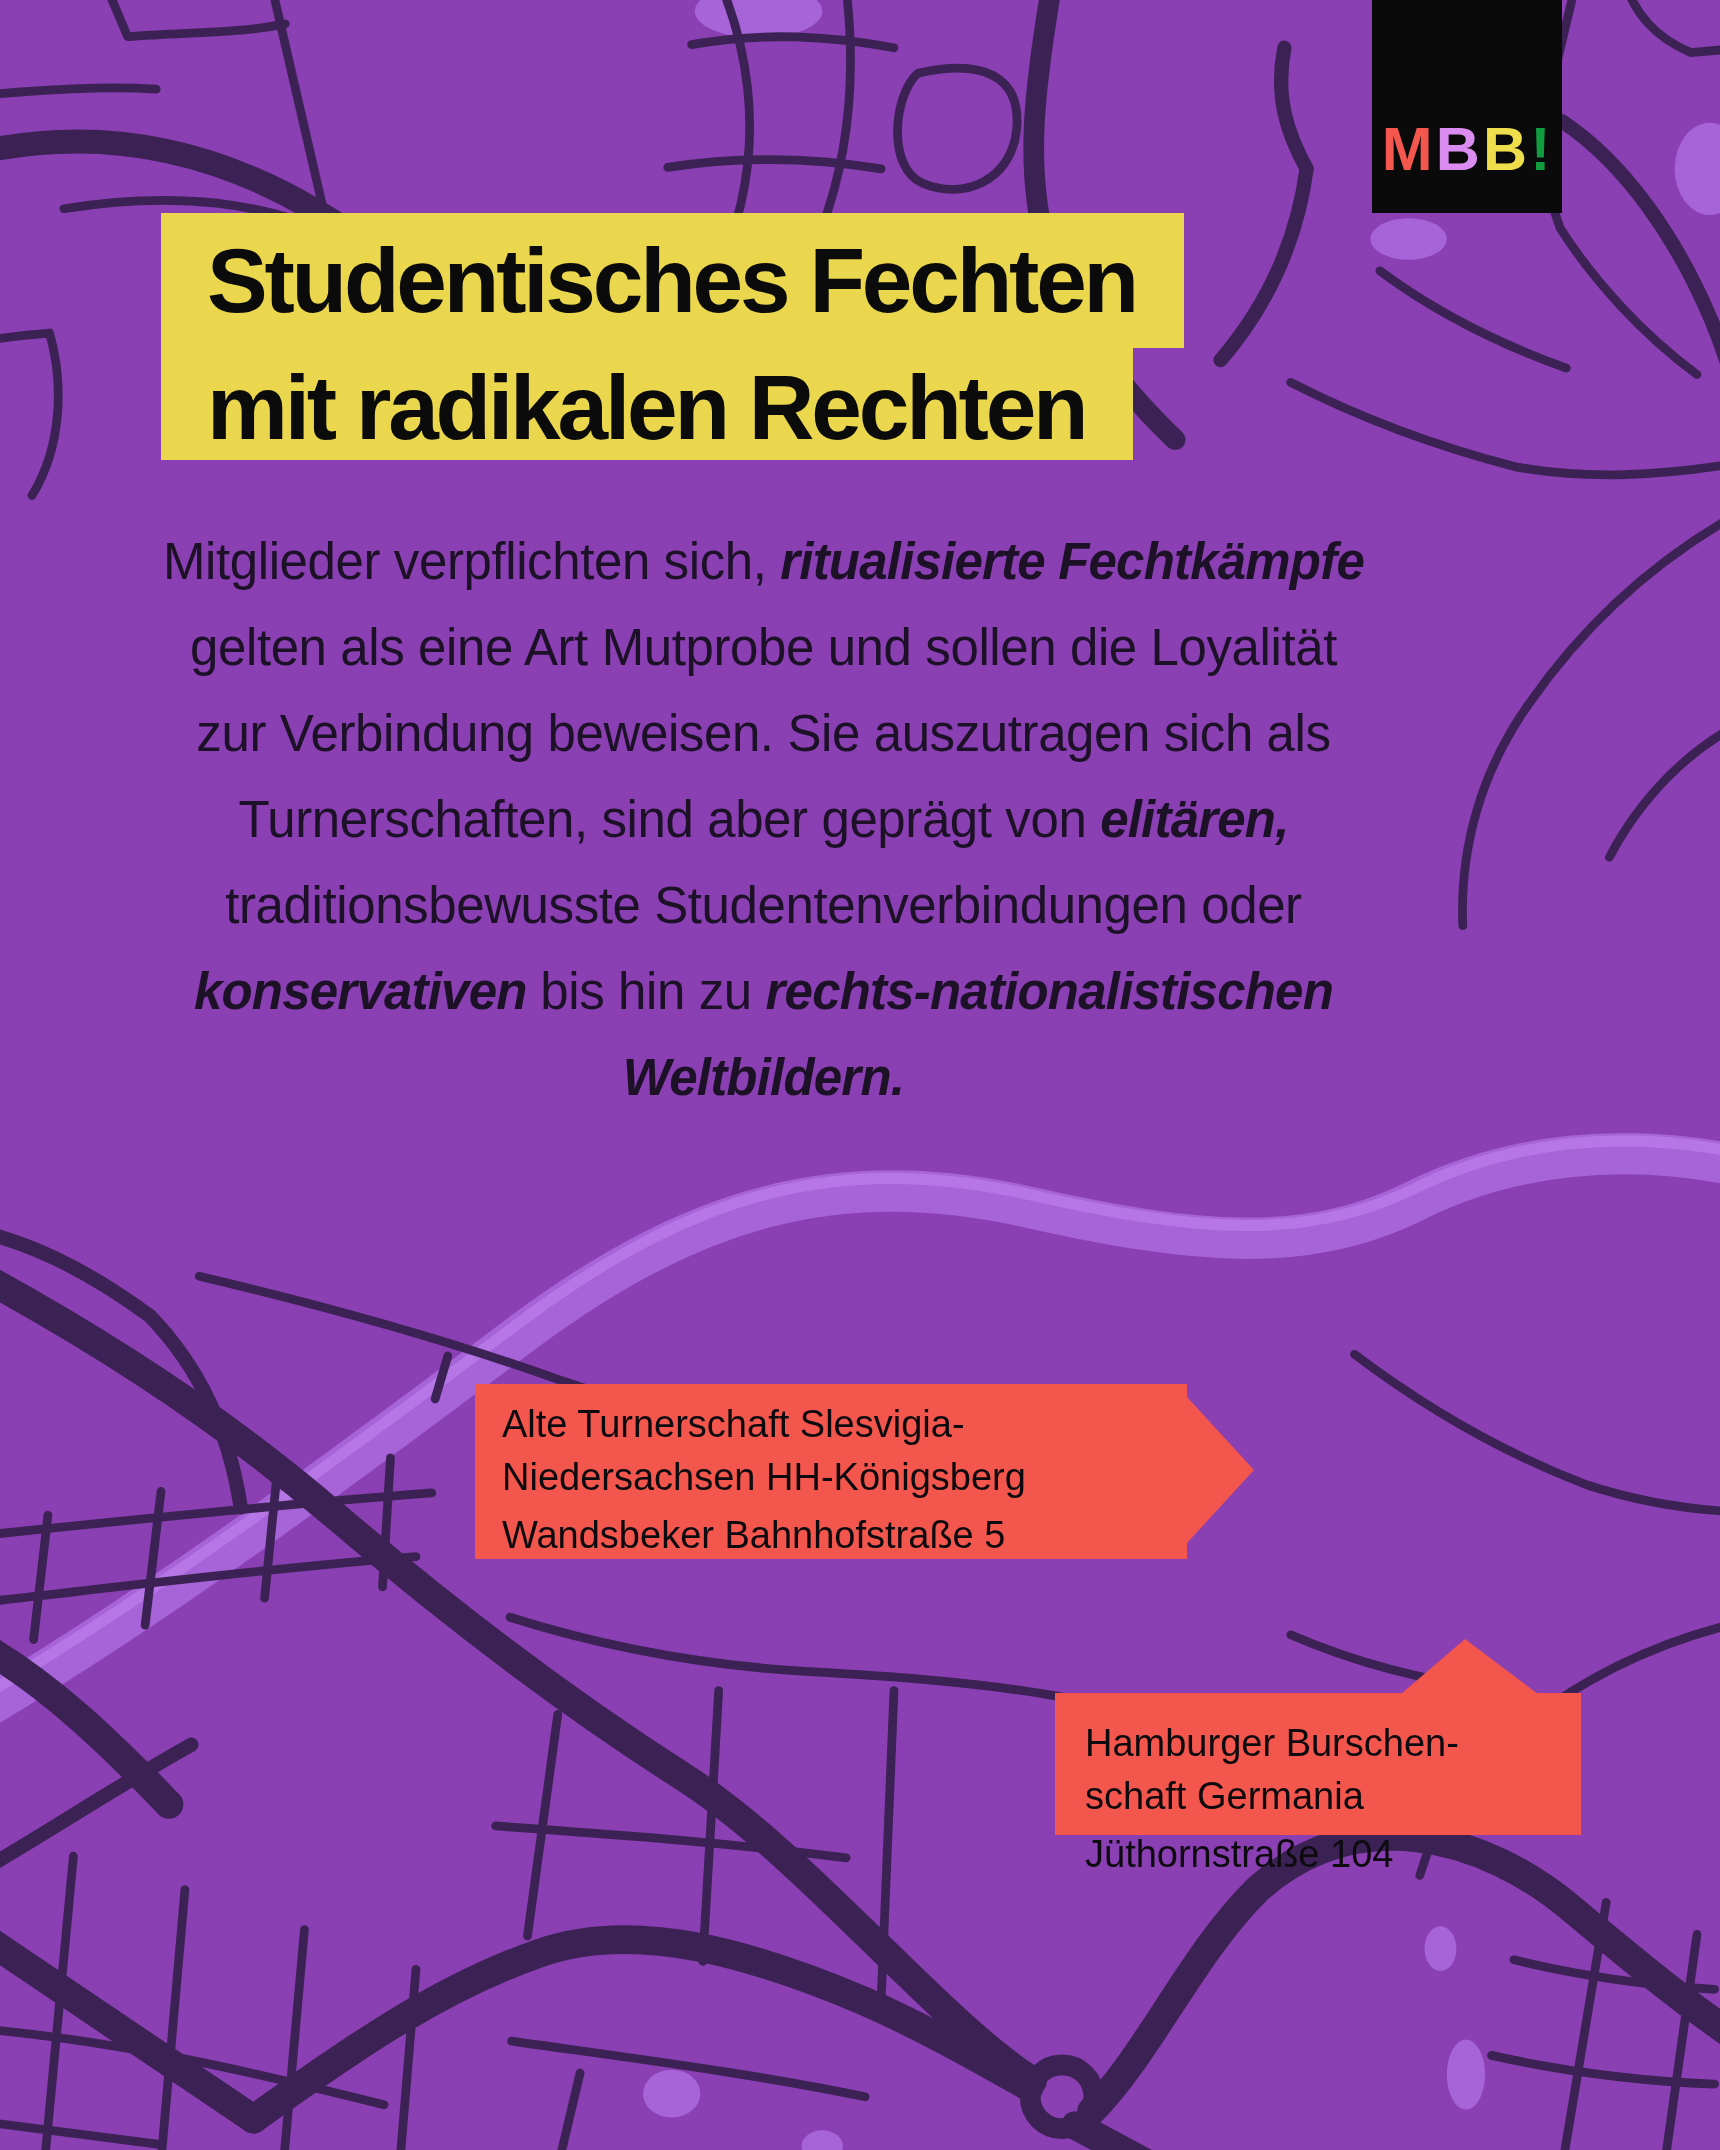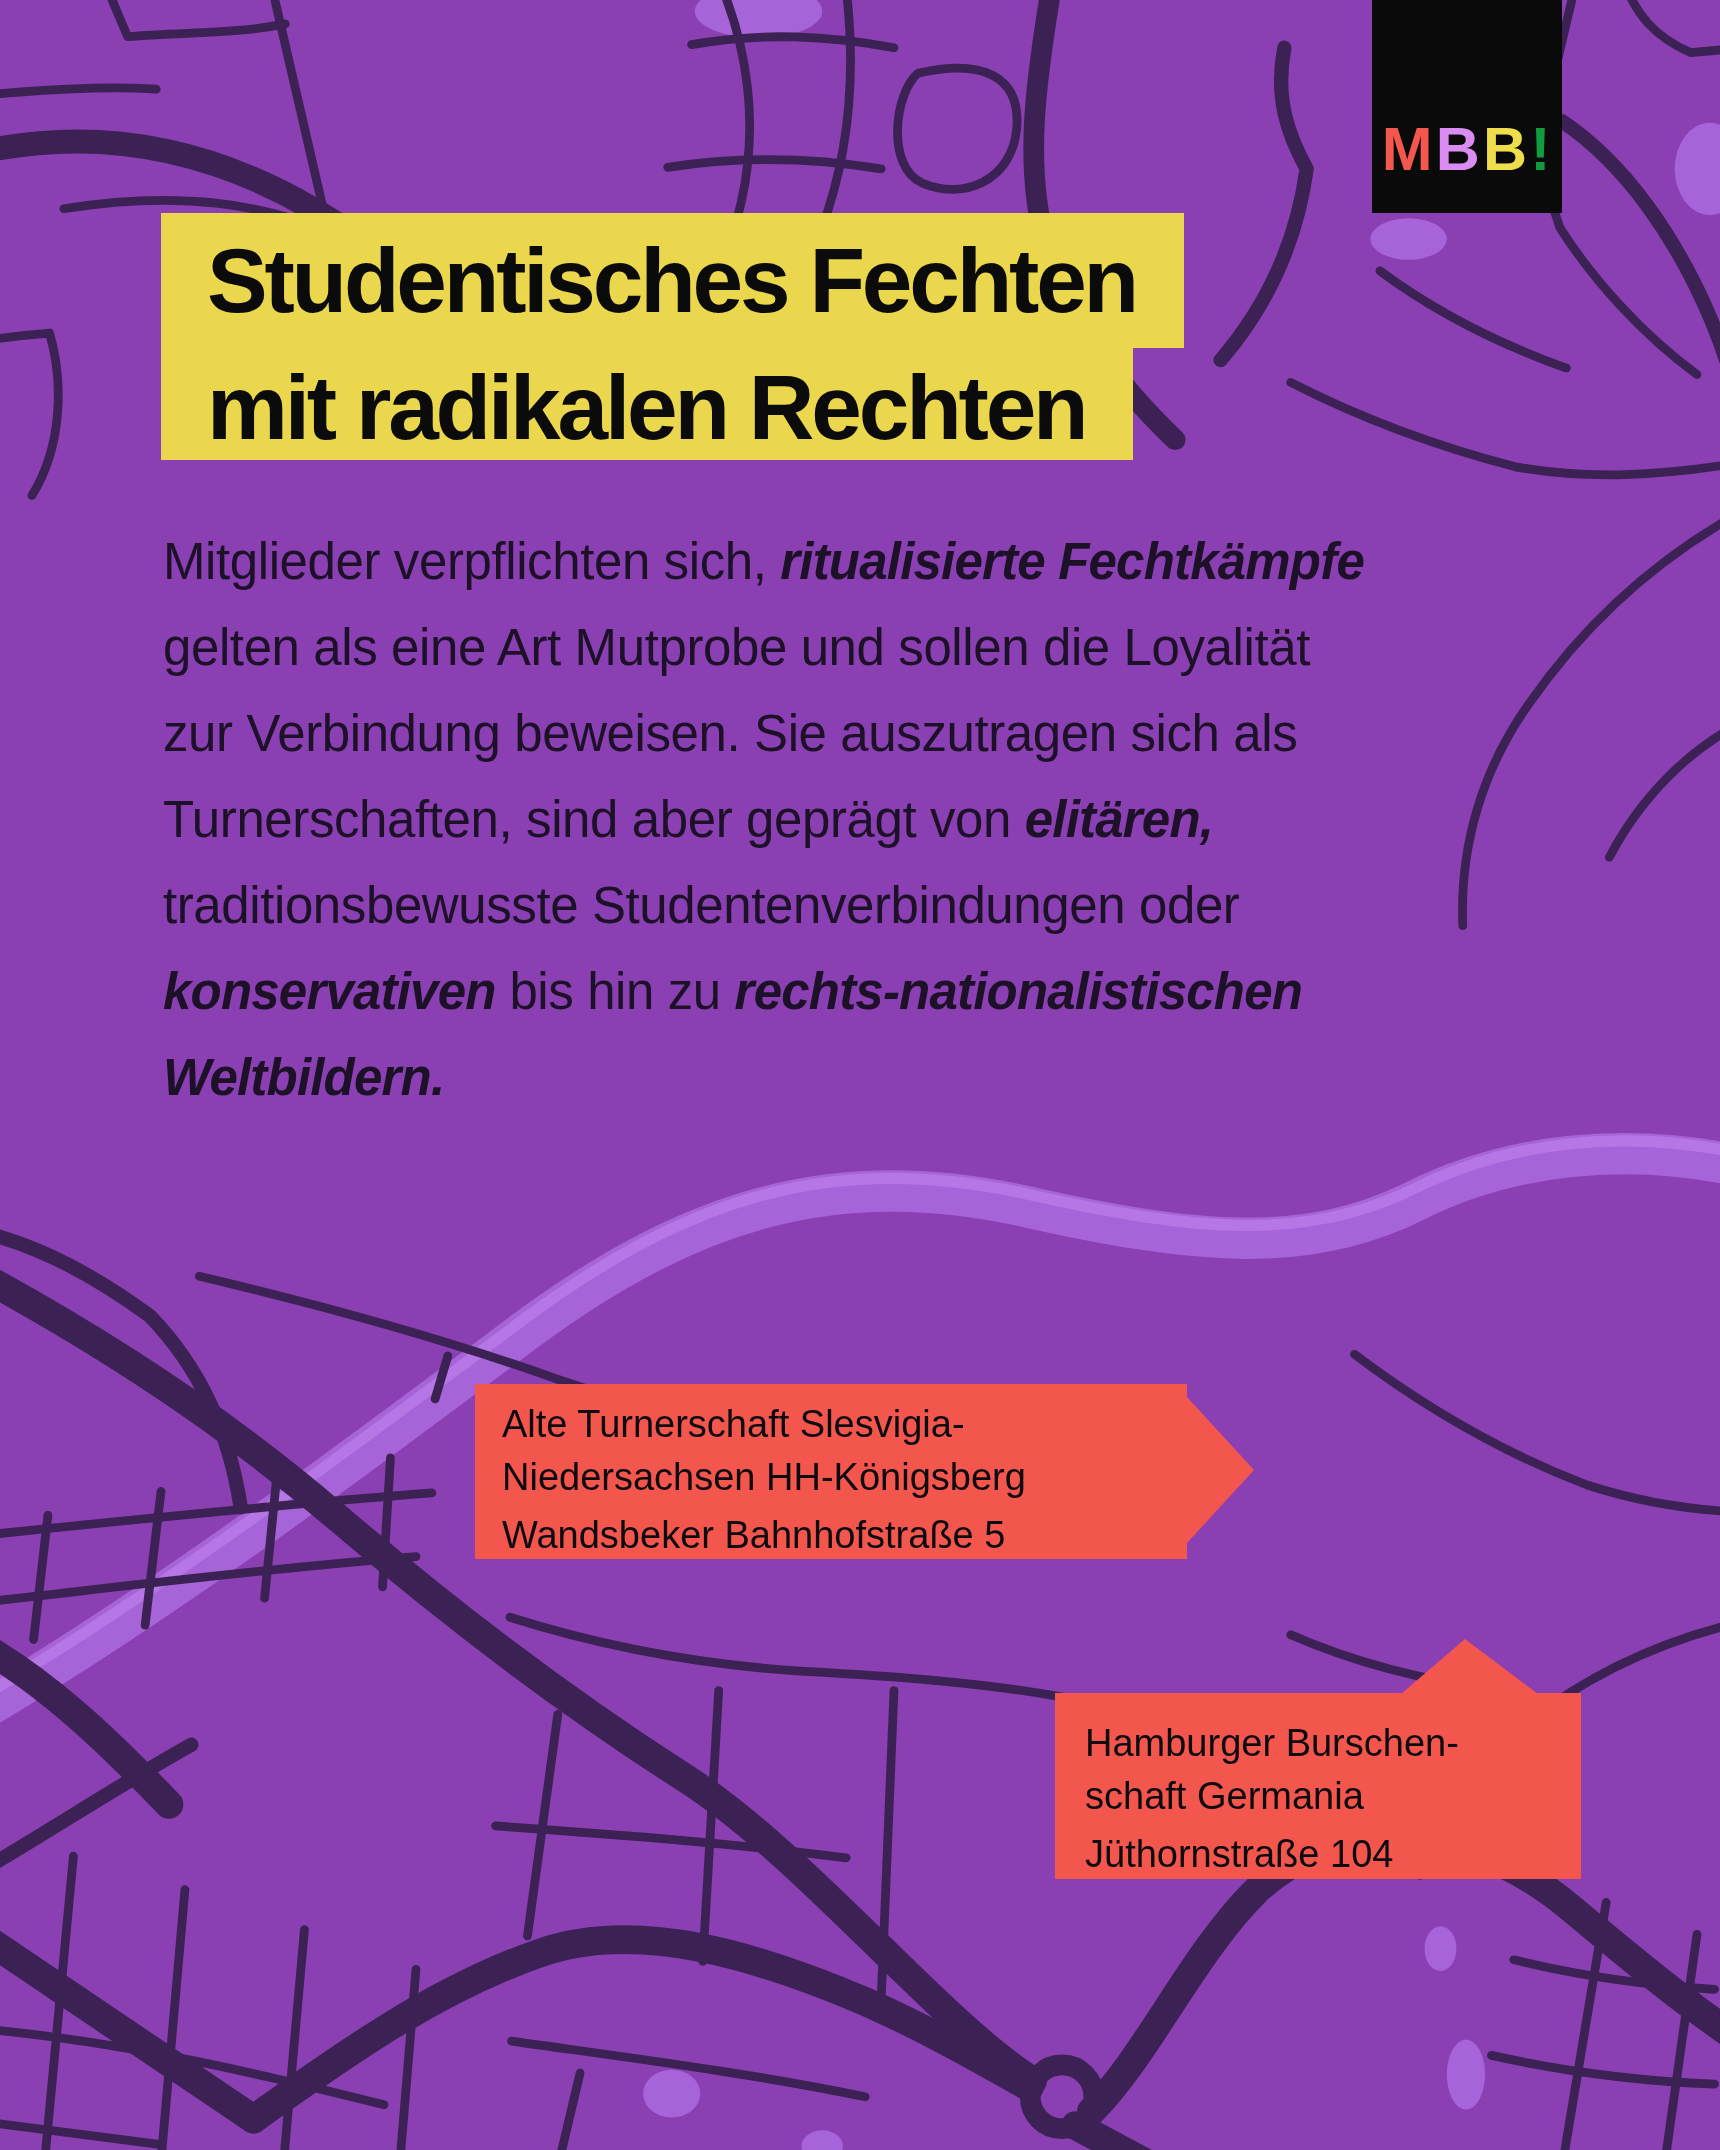--- a/index.html
+++ b/index.html
@@ -27,31 +27,31 @@
     background:var(--c-headline_bg);padding:0 48px 0 46px;
     font-size:91px;letter-spacing:-3.2px;
   }
   .hl-row.r1{height:135px;}
   .hl-row.r2{height:112px;align-items:flex-end;}
 
   .article{
     position:absolute;left:163px;top:519px;
     color:var(--c-body_text);font-size:51px;letter-spacing:-0.4px;
   }
-  .article .ln{height:86px;line-height:86px;white-space:nowrap;}
+  .article .ln{height:86px;line-height:86px;white-space:nowrap;text-align:center;}
   .bi{font-weight:700;font-style:italic;letter-spacing:-0.8px;}
 
   .callout{
     position:absolute;background:var(--c-callout_bg);color:var(--c-callout_text);
     box-sizing:border-box;
   }
   .callout .c-title{font-weight:400;font-size:38px;line-height:53px;white-space:nowrap;}
   .callout .c-addr{font-size:38px;line-height:53px;margin-top:4.8px;white-space:nowrap;}
   .c1{left:475px;top:1384px;width:712px;height:175px;padding:14.3px 0 0 27px;}
-  .c2{left:1055px;top:1693px;width:526px;height:186px;padding:24px 0 0 30px;}
+  .c2{left:1055px;top:1693px;width:526px;height:142px;padding:24px 0 0 30px;}
   .arrow-right{
     position:absolute;left:712px;top:12.7px;width:0;height:0;
     border-top:73px solid transparent;border-bottom:73px solid transparent;
     border-left:67px solid var(--c-callout_bg);
   }
   .arrow-up{
     position:absolute;left:346px;top:-54px;width:0;height:0;
     border-left:64px solid transparent;border-right:73px solid transparent;
     border-bottom:55px solid var(--c-callout_bg);
   }

